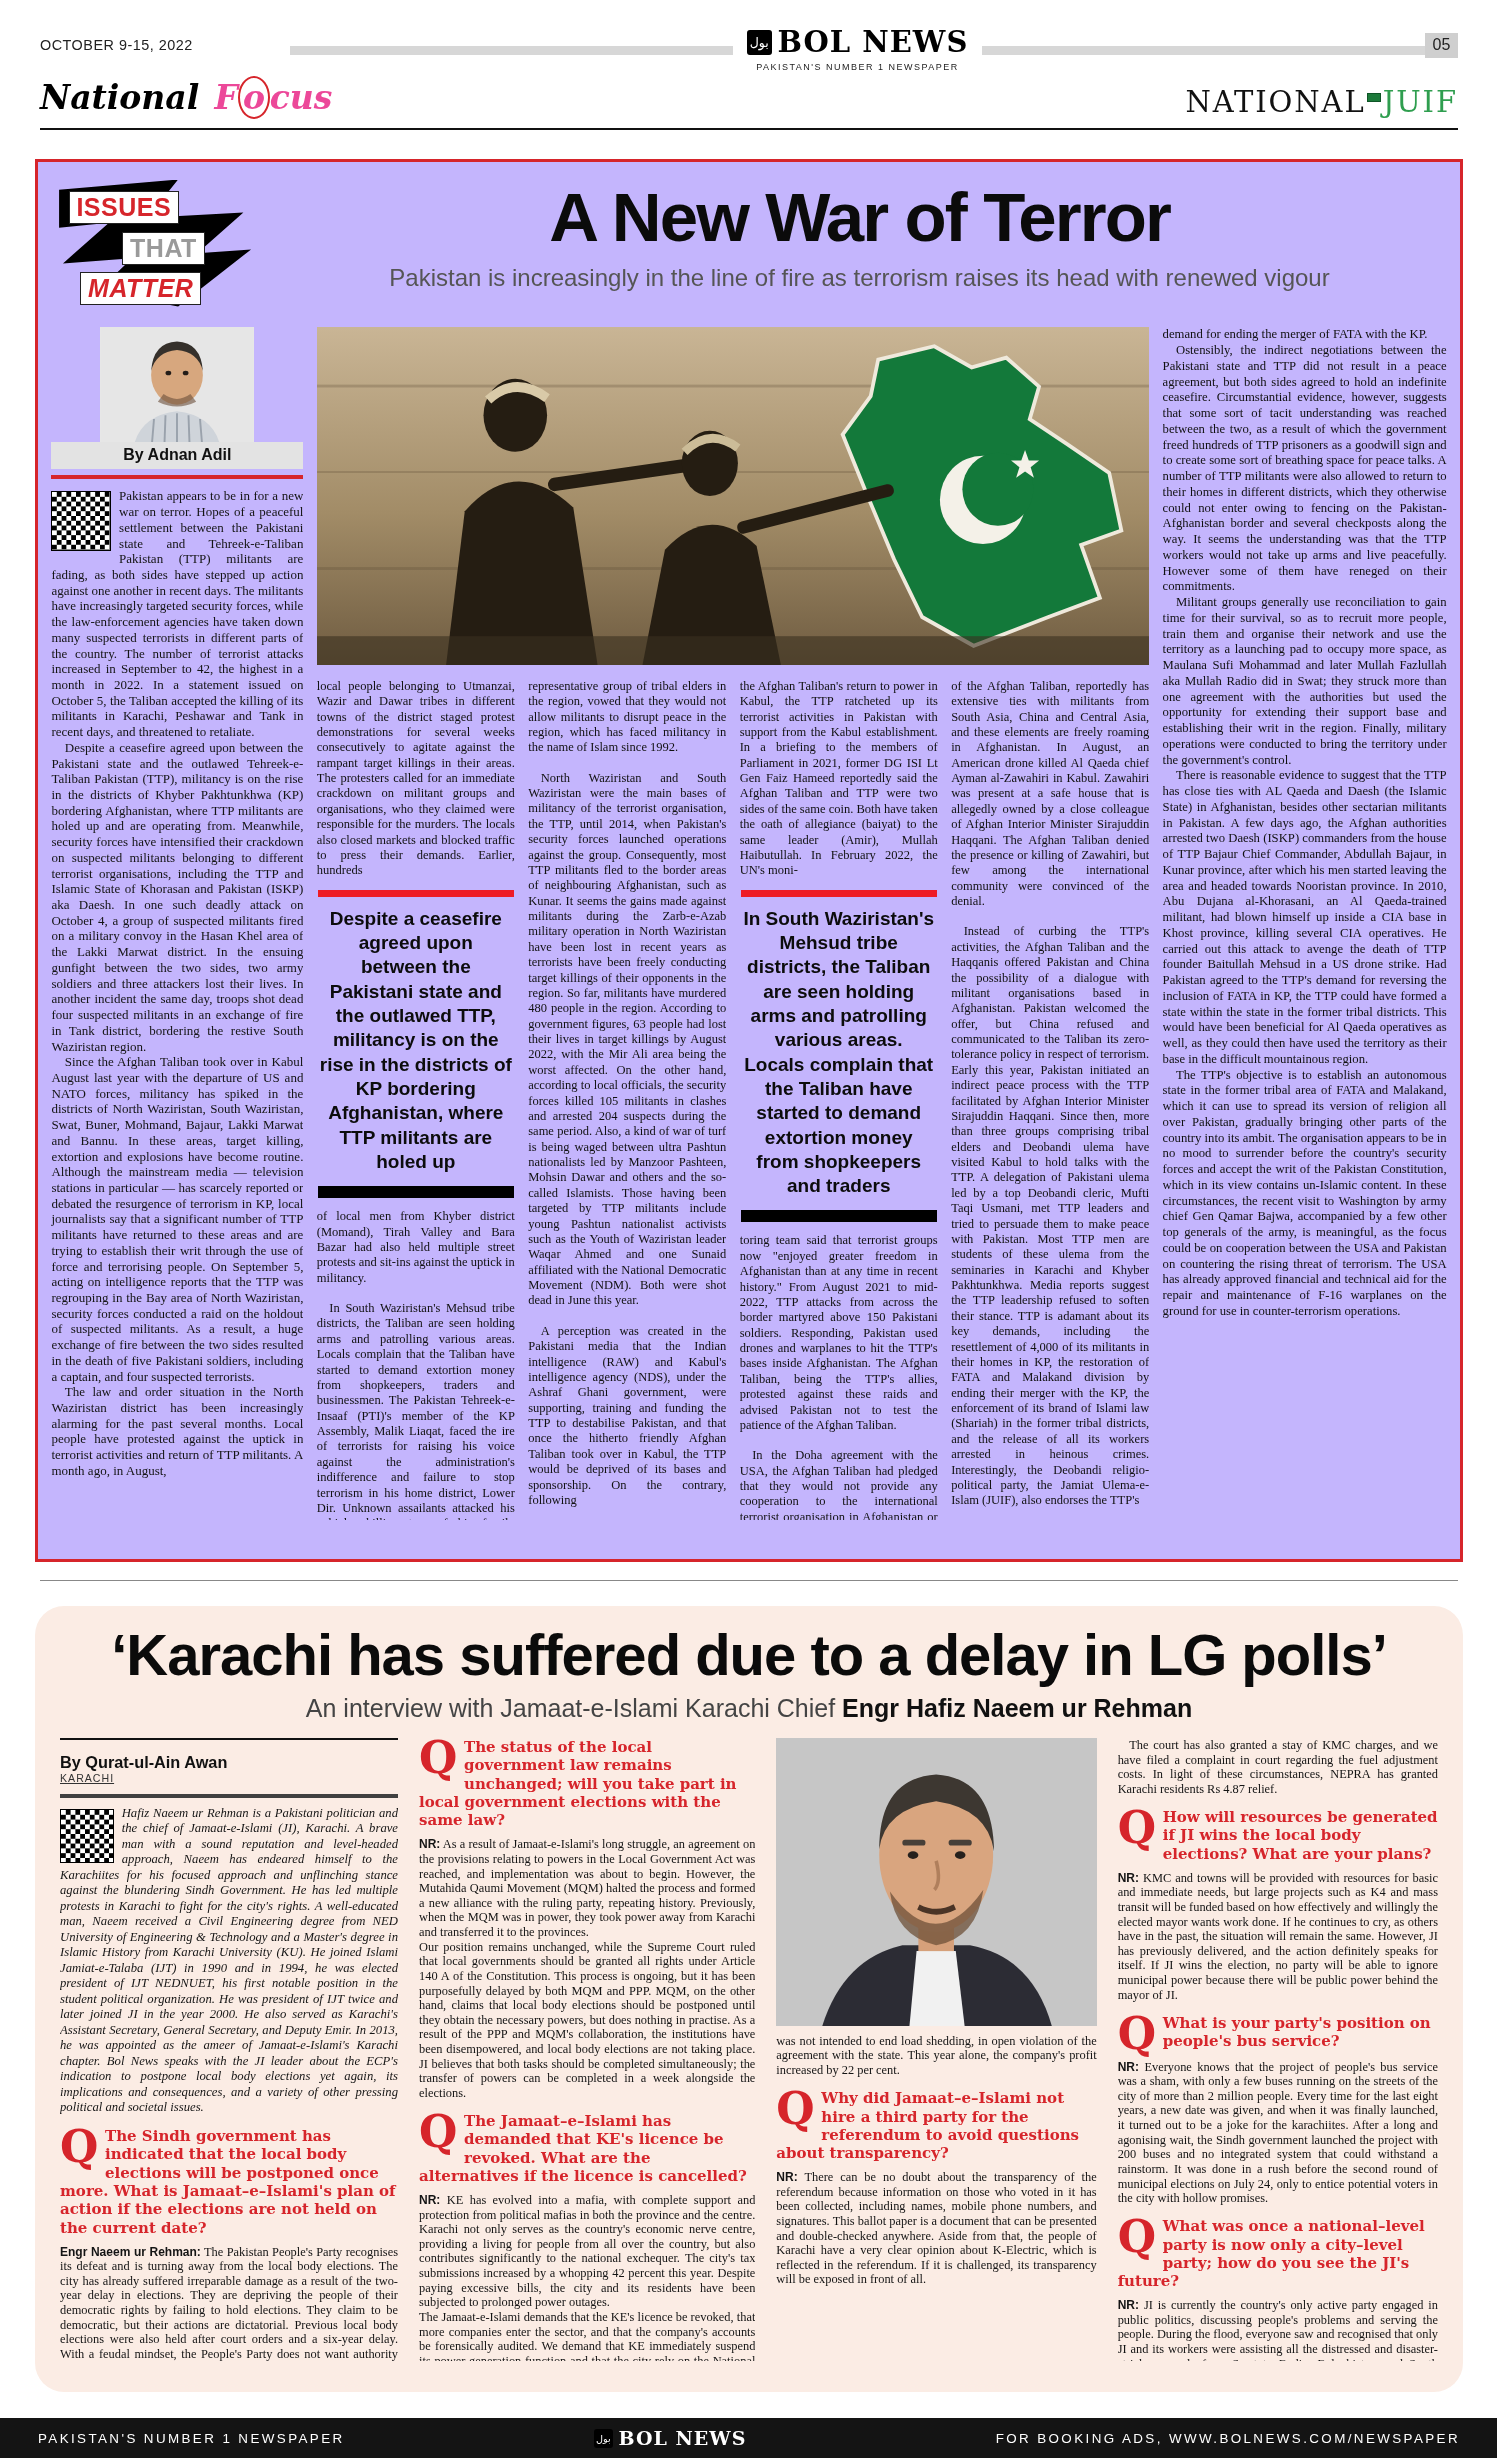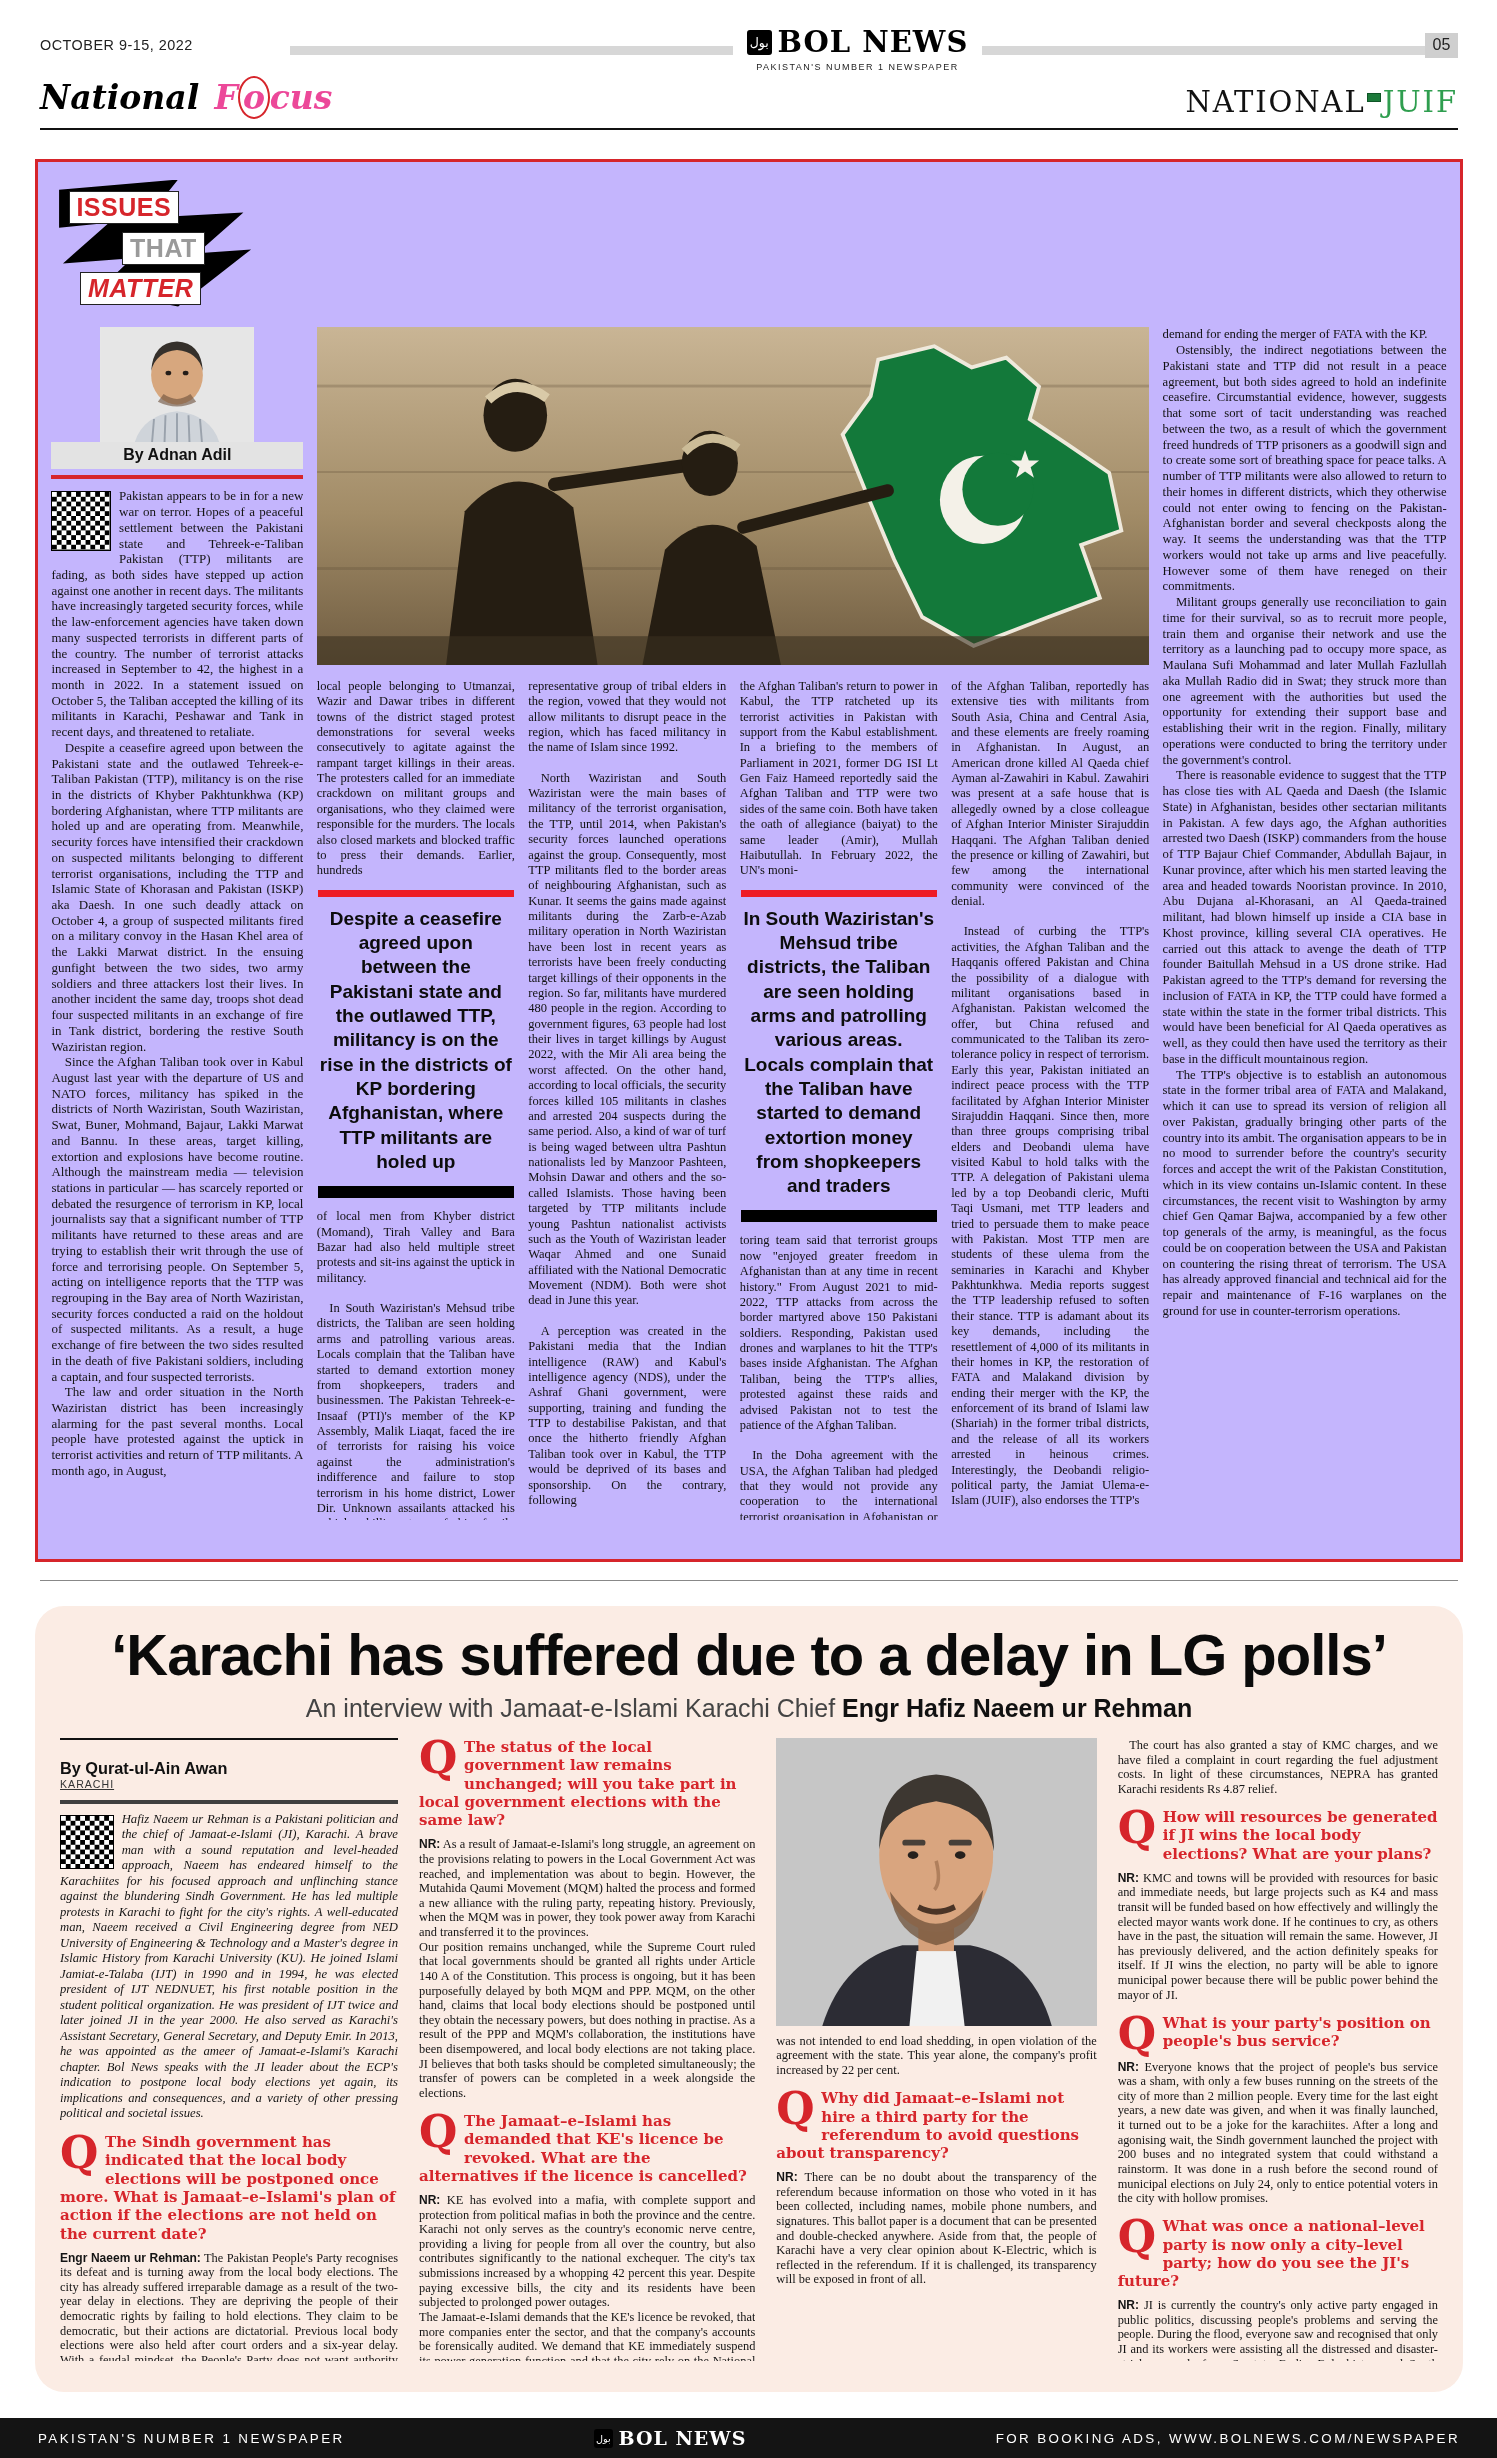--- a/index.html
+++ b/index.html
@@ -76,21 +76,21 @@
   .a2-headline { text-align:center; font-family:"Liberation Sans",sans-serif; font-weight:bold; font-size:58px;
                  letter-spacing:-1px; color:#0b0b0b; }
   .a2-subtitle { text-align:center; font-family:"Liberation Sans",sans-serif; font-size:25px; color:#444; margin-top:5.8px; }
   .a2-subtitle b { color:#111; }
   .a2-body { display:flex; gap:21px; margin-top:15.4px; height:623px; }
   .a2-colL { width:338px; flex:0 0 auto; overflow:hidden; }
   .a2-colM { flex:1.05; overflow:hidden; }
   .a2-colP { flex:1; overflow:hidden; }
   .a2-colR { flex:1; overflow:hidden; }
   .iv-byline-name { font-family:"Liberation Sans",sans-serif; font-weight:bold; font-size:16.3px;
-                    border-top:2.9px solid #111; padding-top:19px; }
+                    border-top:2.9px solid #111; padding-top:13px; }
   .iv-byline-city { font-family:"Liberation Sans",sans-serif; font-size:10.6px; letter-spacing:1px; color:#333;
                     border-bottom:4px solid #404040; padding-bottom:10px; margin-bottom:7.7px;text-decoration:underline; }
   .iv-bio { font-style:italic; font-size:12.7px; line-height:1.22; text-align:justify; color:#151515; }
   .iv-bio .qr { width:54px; height:54px; }
   .ivtext { font-size:12.4px; line-height:1.18; text-align:justify; color:#141414; white-space:pre-line; }
   .ivtext b { font-family:"Liberation Sans",sans-serif; font-size:12px; }
   .q-block { color:#d6252b; font-family:"DejaVu Serif",serif; font-weight:bold; font-size:15px;
              line-height:1.22; margin:11.5px 0 7.7px; }
   .q-block .bigQ { float:left; font-size:44px; line-height:.82; margin:1.9px 6.7px 0 0; font-family:"DejaVu Serif",serif; }
   .portrait { width:100%; height:288px; background:#c6c6c6; margin-bottom:7.7px; }
@@ -135,20 +135,24 @@
   </div>
   <div class="black-rule"></div>
 
   <div class="a1">
     <div class="a1-top">
       <div class="badge">
         <div class="arrow"></div>
         <div class="b1">ISSUES</div>
         <div class="b2">THAT</div>
         <div class="b3">MATTER</div>
+      </div>
+      <div class="a1-head">
+        <div class="a1-headline">A New War of Terror</div>
+        <div class="a1-subtitle">Pakistan is increasingly in the line of fire as terrorism raises its head with renewed vigour</div>
       </div>
     </div>
 
     <div class="a1-body">
 
       <div class="a1-col1">
         <div class="author-card">
           <svg class="author-photo" viewBox="0 0 160 120">
             <rect width="160" height="120" fill="#e6e6e6"></rect>
             <ellipse cx="80" cy="50" rx="27" ry="31" fill="#d7a77e"></ellipse>

